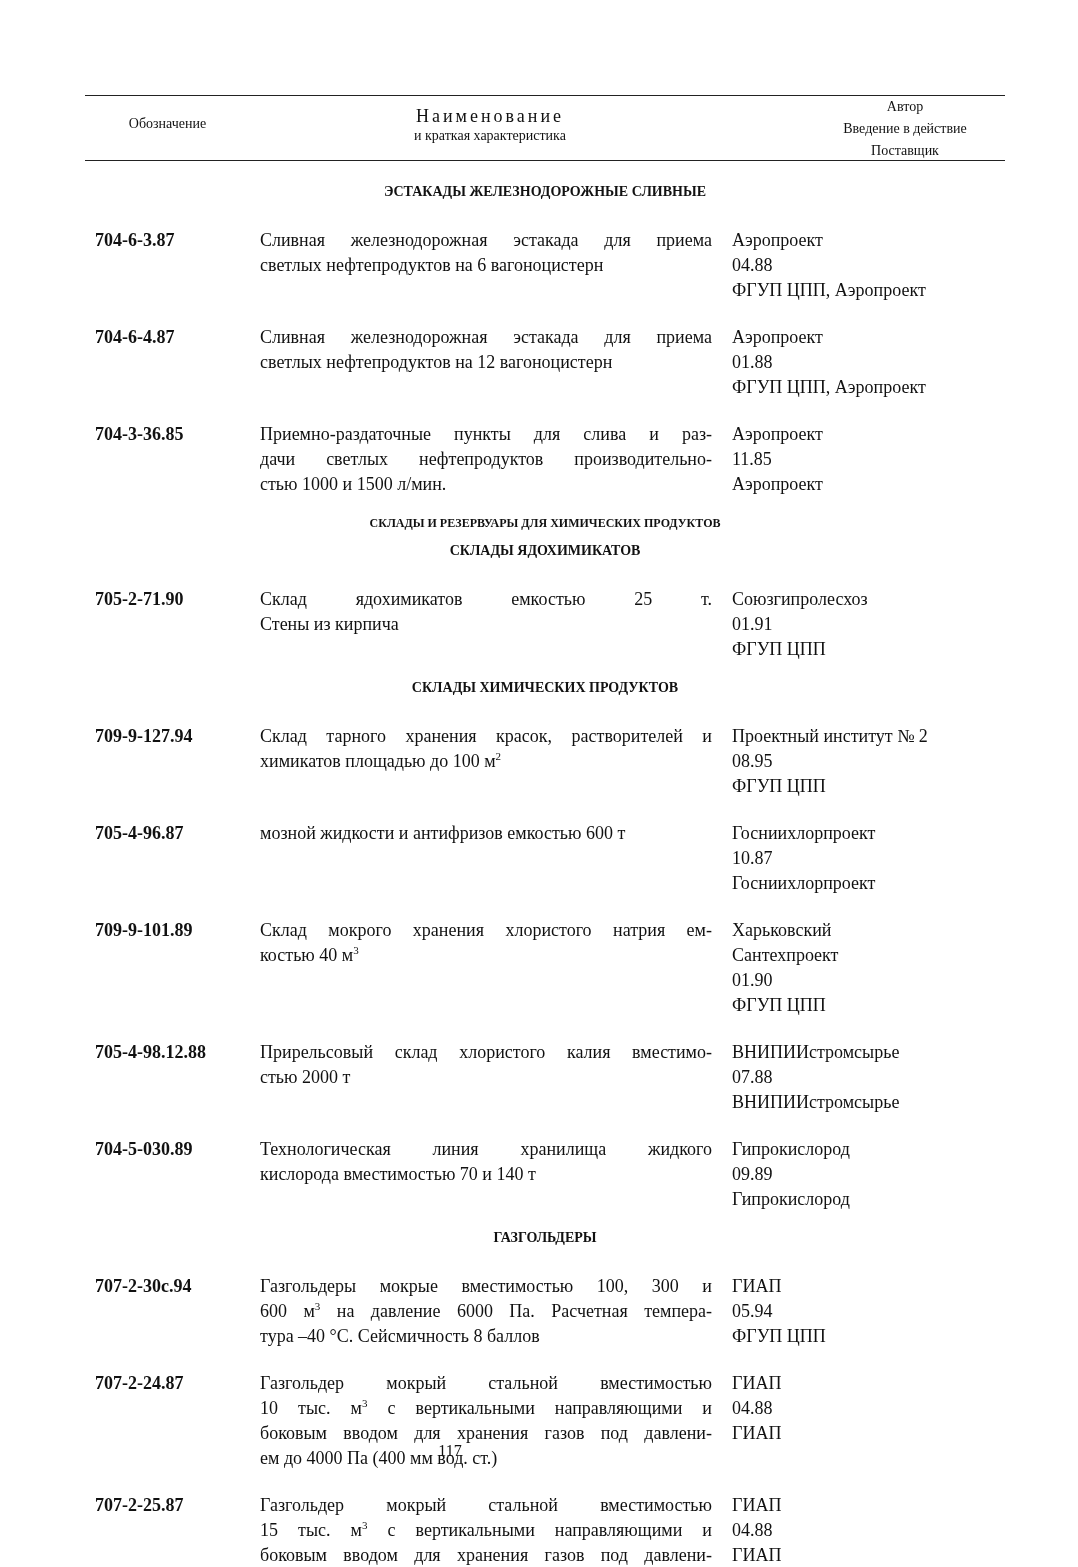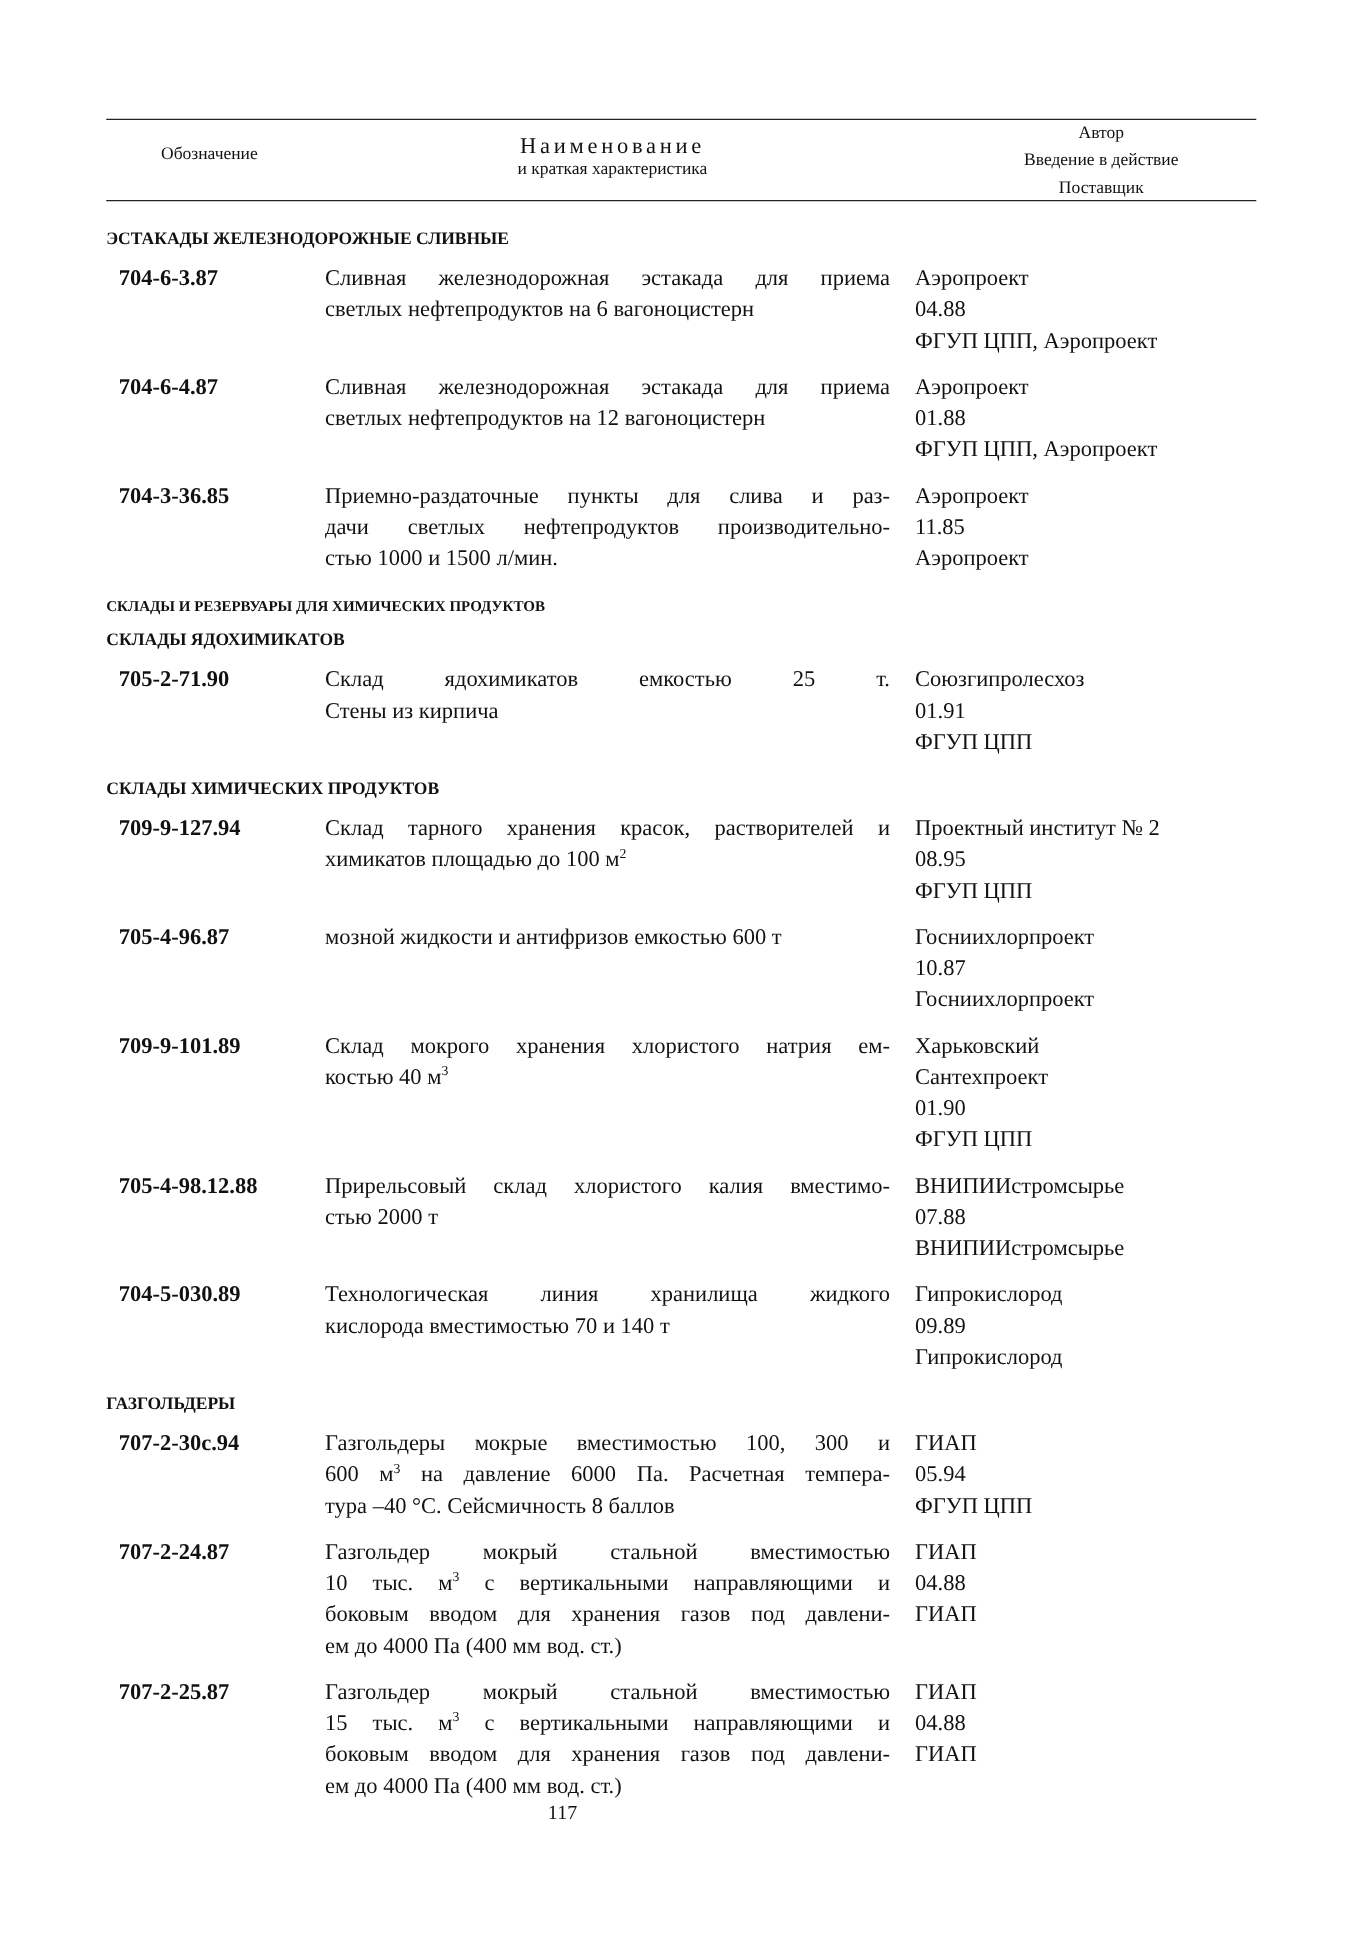--- a/index.html
+++ b/index.html
@@ -11,32 +11,32 @@
   .page { position: absolute; left: 0; top: 0; width: 1078px; height: 1567px; }
 
   .rule { position: absolute; left: 85px; width: 920px; height: 0; border-top: 1.5px solid #222; }
   .rule.top { top: 95px; }
   .rule.bottom { top: 160px; }
 
   .hdr { position: absolute; font-size: 14px; line-height: 20px; text-align: center; }
   .hdr.c1 { left: 85px; width: 165px; top: 114px; text-align: center; }
   .hdr.c2 { left: 300px; width: 380px; top: 106px; }
   .hdr.c2 .spaced { letter-spacing: 3px; font-size: 18px; }
-  .hdr.c3 { left: 771px; width: 220px; top: 96px; line-height: 22px; }
+  .hdr.c3 { left: 795px; width: 220px; top: 96px; line-height: 22px; }
 
   .body { position: absolute; left: 85px; top: 178px; width: 920px; }
 
   .section {
-    font-weight: bold; font-size: 14px;
+    text-align: center; font-weight: bold; font-size: 14px;
     margin-left: 0; padding: 0; line-height: 28px;
   }
   .section.main { font-size: 12px; }
   .section.sub { font-size: 14px; }
 
-  .entry { display: flex; font-size: 18px; line-height: 25px; margin: 4px 0 12px 0; }
+  .entry { display: flex; font-size: 18px; line-height: 25px; margin: 22px 0 12px 0; }
   .entry .code { width: 175px; flex: 0 0 175px; font-weight: bold; padding-left: 10px; box-sizing: border-box; }
   .entry .desc { width: 470px; flex: 0 0 470px; text-align: justify; padding-right: 18px; box-sizing: border-box; }
   .entry .meta { flex: 1; padding-left: 2px; }
   .entry .meta div { white-space: nowrap; }
   .desc .line { display: block; text-align: justify; text-align-last: justify; }
   .desc .line.last { text-align-last: left; }
   sup { font-size: 11px; line-height: 0; }
 
   .page-num { position: absolute; left: 0; width: 900px; top: 1442px; text-align: center; font-size: 16px; }
 </style>

